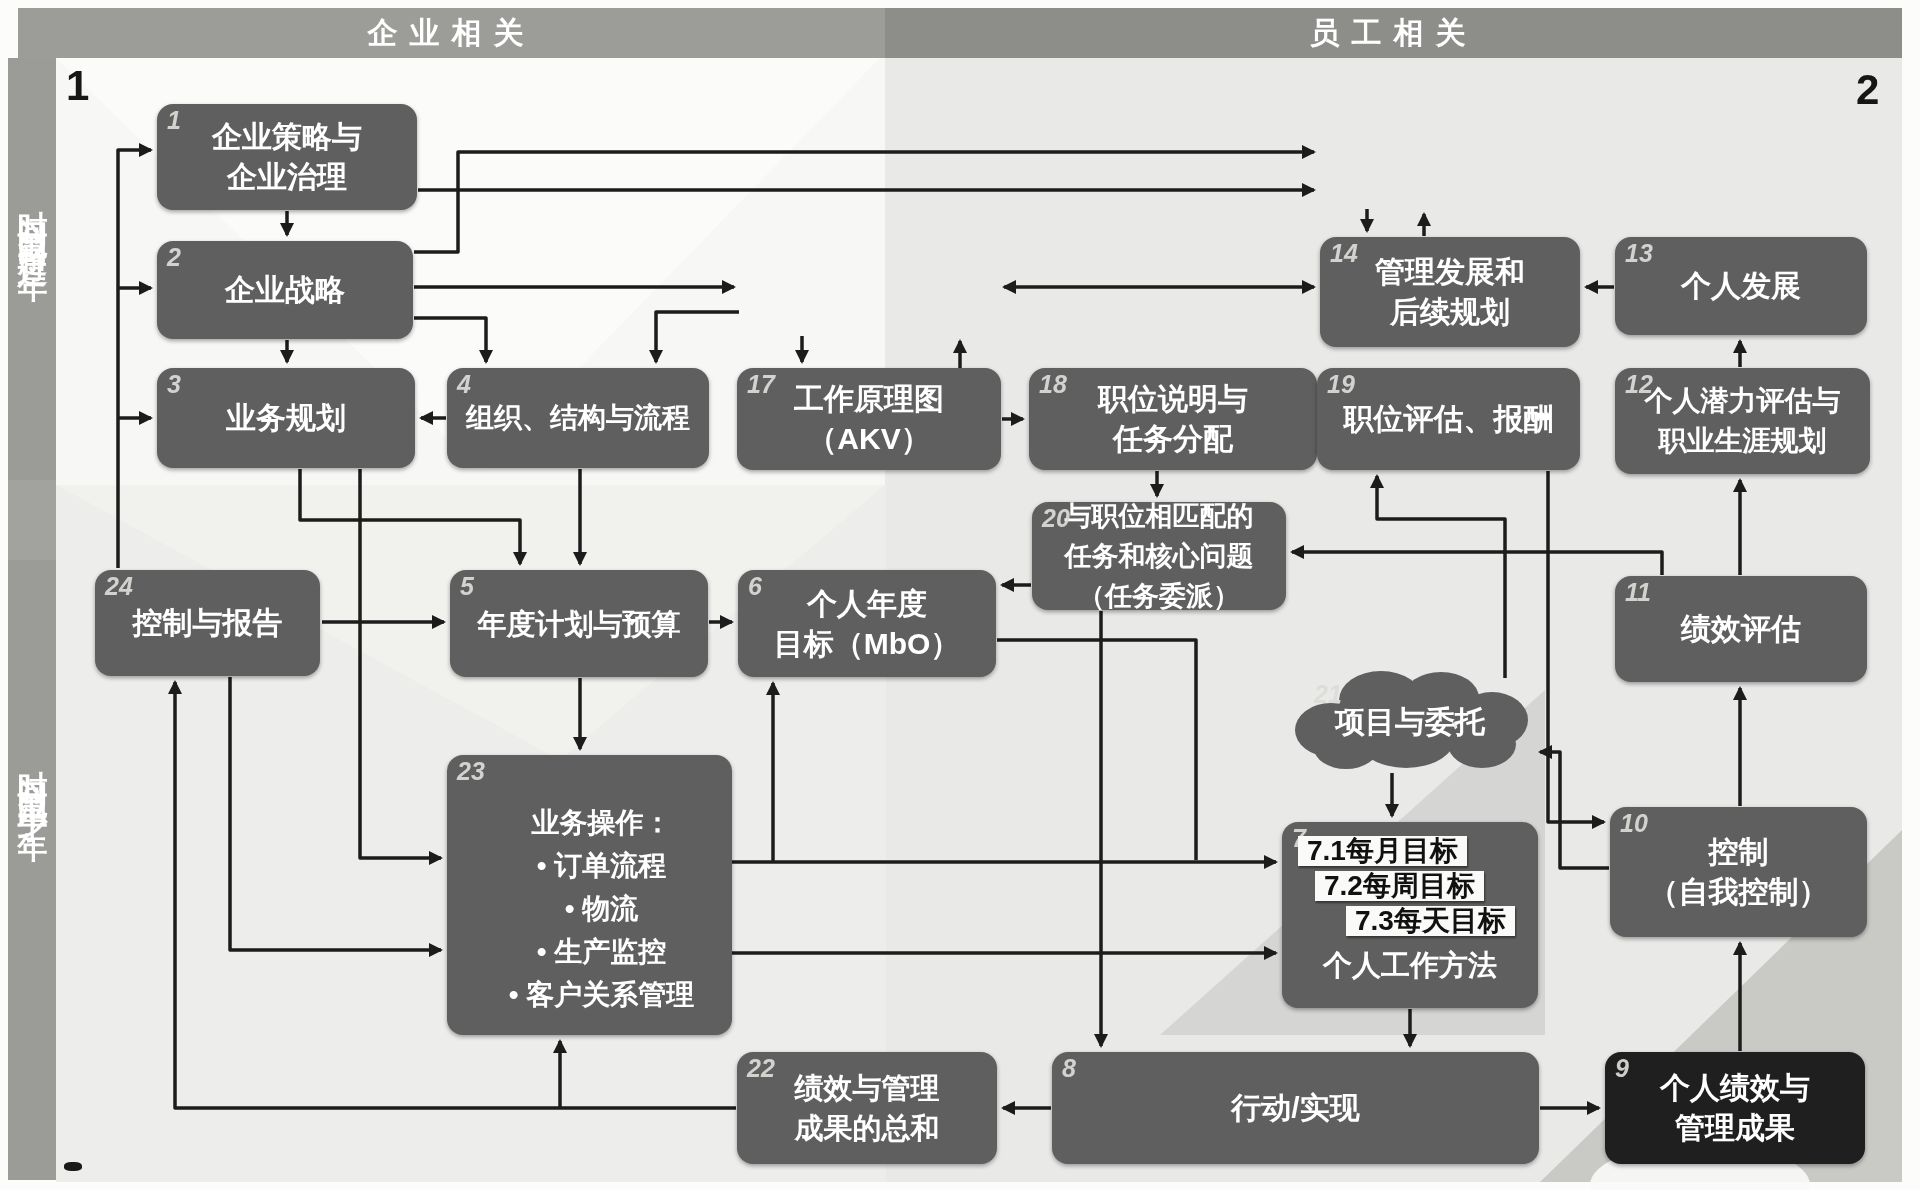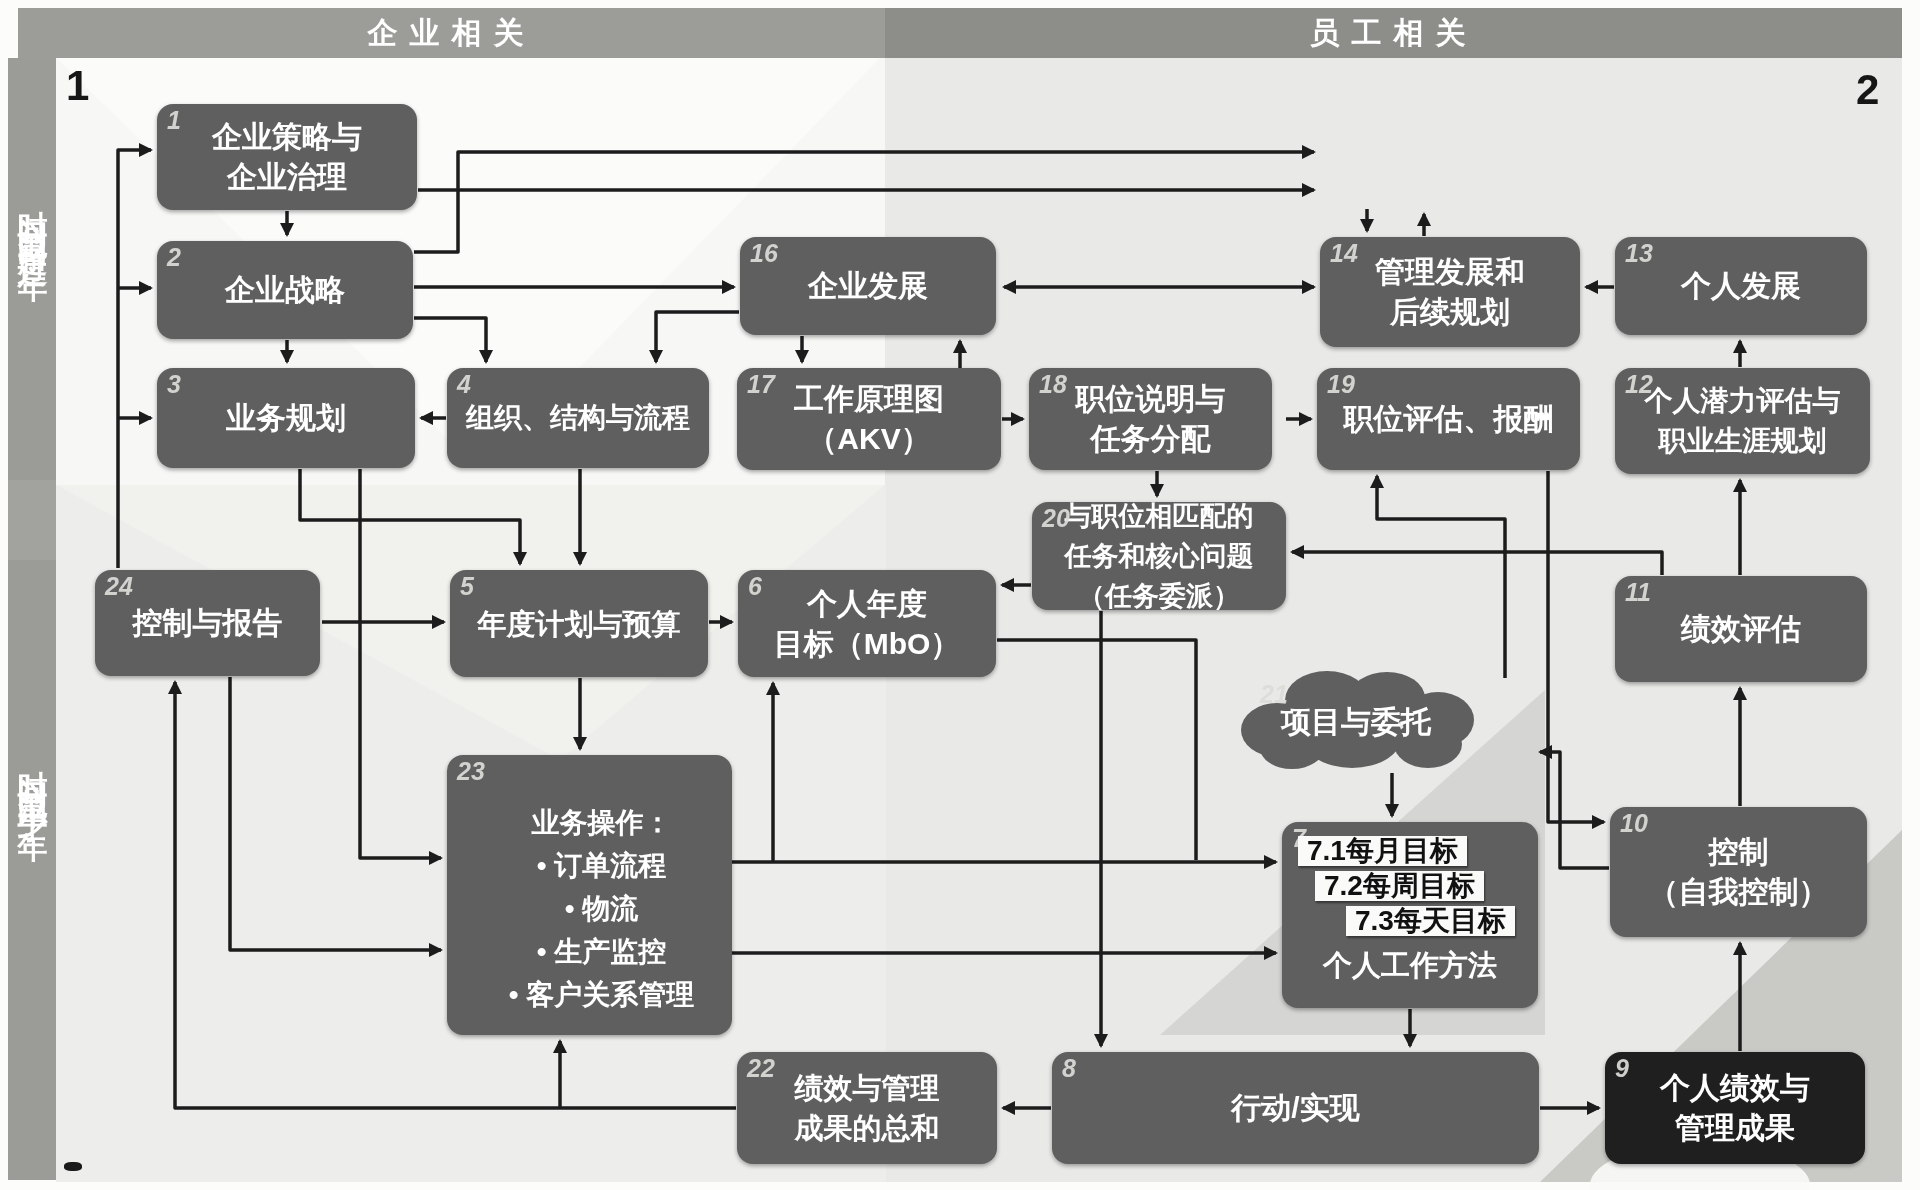--- a/index.html
+++ b/index.html
@@ -148,34 +148,28 @@
       <div class="lab">
         <div class="ln">业务规划</div>
       </div>
     </div>
     <div class="node" style="left: 447px; top: 368px; width: 262px; height: 100px; font-size: 28px;">
       <span class="num">4</span>
       <div class="lab">
         <div class="ln">组织、结构与流程</div>
       </div>
     </div>
-    <div class="node" style="left: 740px; top: 237px; width: 256px; height: 98px;">
-      <span class="num">16</span>
-      <div class="lab">
-        <div class="ln">企业发展</div>
-      </div>
-    </div>
     <div class="node" style="left: 737px; top: 368px; width: 264px; height: 102px;">
       <span class="num">17</span>
       <div class="lab">
         <div class="ln">工作原理图</div>
         <div class="ln">（AKV）</div>
       </div>
     </div>
-    <div class="node" style="left: 1029px; top: 368px; width: 243px; height: 102px;">
+    <div class="node" style="left: 1029px; top: 368px; width: 288px; height: 102px;">
       <span class="num">18</span>
       <div class="lab">
         <div class="ln">职位说明与</div>
         <div class="ln">任务分配</div>
       </div>
     </div>
     <div class="node" style="left: 1317px; top: 368px; width: 263px; height: 102px;">
       <span class="num">19</span>
       <div class="lab">
         <div class="ln">职位评估、报酬</div>
@@ -227,21 +221,21 @@
         <div class="ln">个人年度</div>
         <div class="ln">目标（MbO）</div>
       </div>
     </div>
     <div class="node" style="left: 1615px; top: 576px; width: 252px; height: 106px;">
       <span class="num">11</span>
       <div class="lab">
         <div class="ln">绩效评估</div>
       </div>
     </div>
-    <div class="node cloud" style="left: 1232px; top: 664px; width: 248px; height: 108px;">
+    <div class="node cloud" style="left: 1286px; top: 664px; width: 248px; height: 108px;">
       <svg width="248" height="108" viewBox="0 0 248 108">
   <g fill="#5f5f5f">
           <ellipse cx="45" cy="66" rx="36" ry="27"></ellipse>
           <ellipse cx="95" cy="36" rx="42" ry="29"></ellipse>
   <ellipse cx="155" cy="34" rx="38" ry="26"></ellipse>
           <ellipse cx="206" cy="56" rx="36" ry="28"></ellipse>
   <ellipse cx="196" cy="80" rx="34" ry="24"></ellipse>
           <ellipse cx="120" cy="72" rx="50" ry="32"></ellipse>
   <ellipse cx="60" cy="84" rx="32" ry="21"></ellipse>
         </g>

